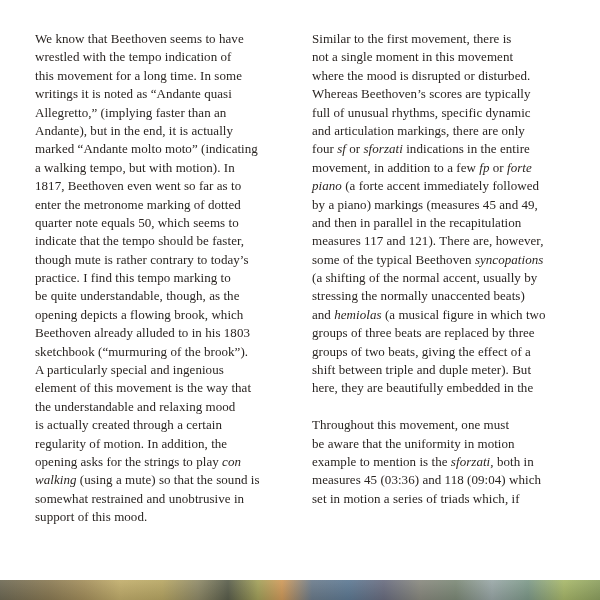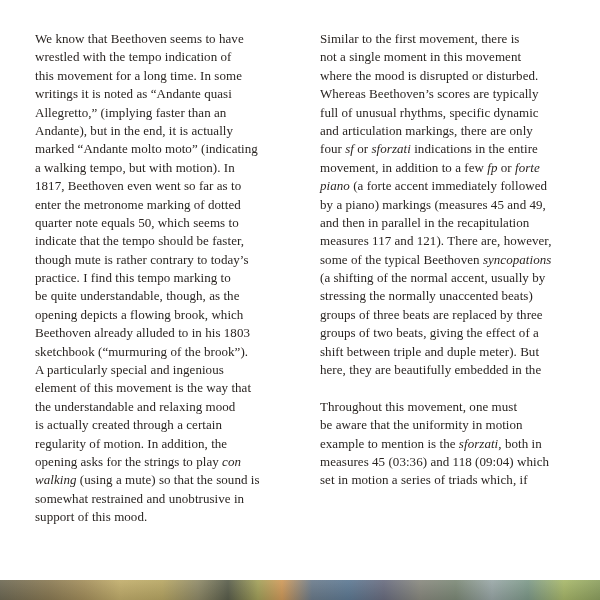--- a/index.html
+++ b/index.html
@@ -5,21 +5,21 @@
   html, body { margin:0; padding:0; background:#ffffff; }
   body { width:600px; height:600px; position:relative; overflow:hidden; }
   .page { position:absolute; left:0; top:0; width:600px; height:600px; background:#ffffff; }
   .col {
     position:absolute; top:30px;
     font-family:"Liberation Serif","DejaVu Serif",serif;
     font-size:13px; line-height:18.4px; color:#2a2522;
     letter-spacing:0.05px;
   }
   .col.left { left:35px; width:270px; }
-  .col.right { left:312px; width:270px;margin-left:8px; }
+  .col.right { left:312px; width:270px; }
   .line { display:block; white-space:nowrap; height:18.4px; }
   .para-gap { display:block; height:18.4px; }
   i { }
   .strip {
     position:absolute; left:0; top:580px; width:600px; height:20px;
     background: linear-gradient(90deg,
       #6f6a55 0%, #8a7a54 8%, #a48f5c 14%, #c2ae6c 20%, #b8a764 27%,
       #8f8a68 33%, #5a5e4c 38%, #a3a15a 43%, #d09a5a 47%, #6c7c8c 52%,
       #5e7a94 58%, #6a6d80 64%, #8a8a80 70%, #7d8a78 76%, #9aa8a8 82%,
       #7e9a8a 88%, #a8b86a 94%, #8da060 100%);
@@ -74,20 +74,21 @@
       <span class="line">and articulation markings, there are only</span>
       <span class="line"><span>four </span><i>sf</i><span> or </span><i>sforzati</i><span> indications in the entire</span></span>
       <span class="line"><span>movement, in addition to a few </span><i>fp</i><span> or </span><i>forte</i></span>
       <span class="line"><i>piano</i><span> (a forte accent immediately followed</span></span>
       <span class="line">by a piano) markings (measures 45 and 49,</span>
       <span class="line">and then in parallel in the recapitulation</span>
       <span class="line">measures 117 and 121). There are, however,</span>
       <span class="line"><span>some of the typical Beethoven </span><i>syncopations</i></span>
       <span class="line">(a shifting of the normal accent, usually by</span>
       <span class="line">stressing the normally unaccented beats)</span>
+      <span class="line"><span>and </span><i>hemiolas</i><span> (a musical figure in which two</span></span>
       <span class="line">groups of three beats are replaced by three</span>
       <span class="line">groups of two beats, giving the effect of a</span>
       <span class="line">shift between triple and duple meter). But</span>
       <span class="line">here, they are beautifully embedded in the</span>
     </div>
     <span class="para-gap"></span>
     <div>
       <span class="line">Throughout this movement, one must</span>
       <span class="line">be aware that the uniformity in motion</span>
       <span class="line"><span>example to mention is the </span><i>sforzati</i><span>, both in</span></span>

